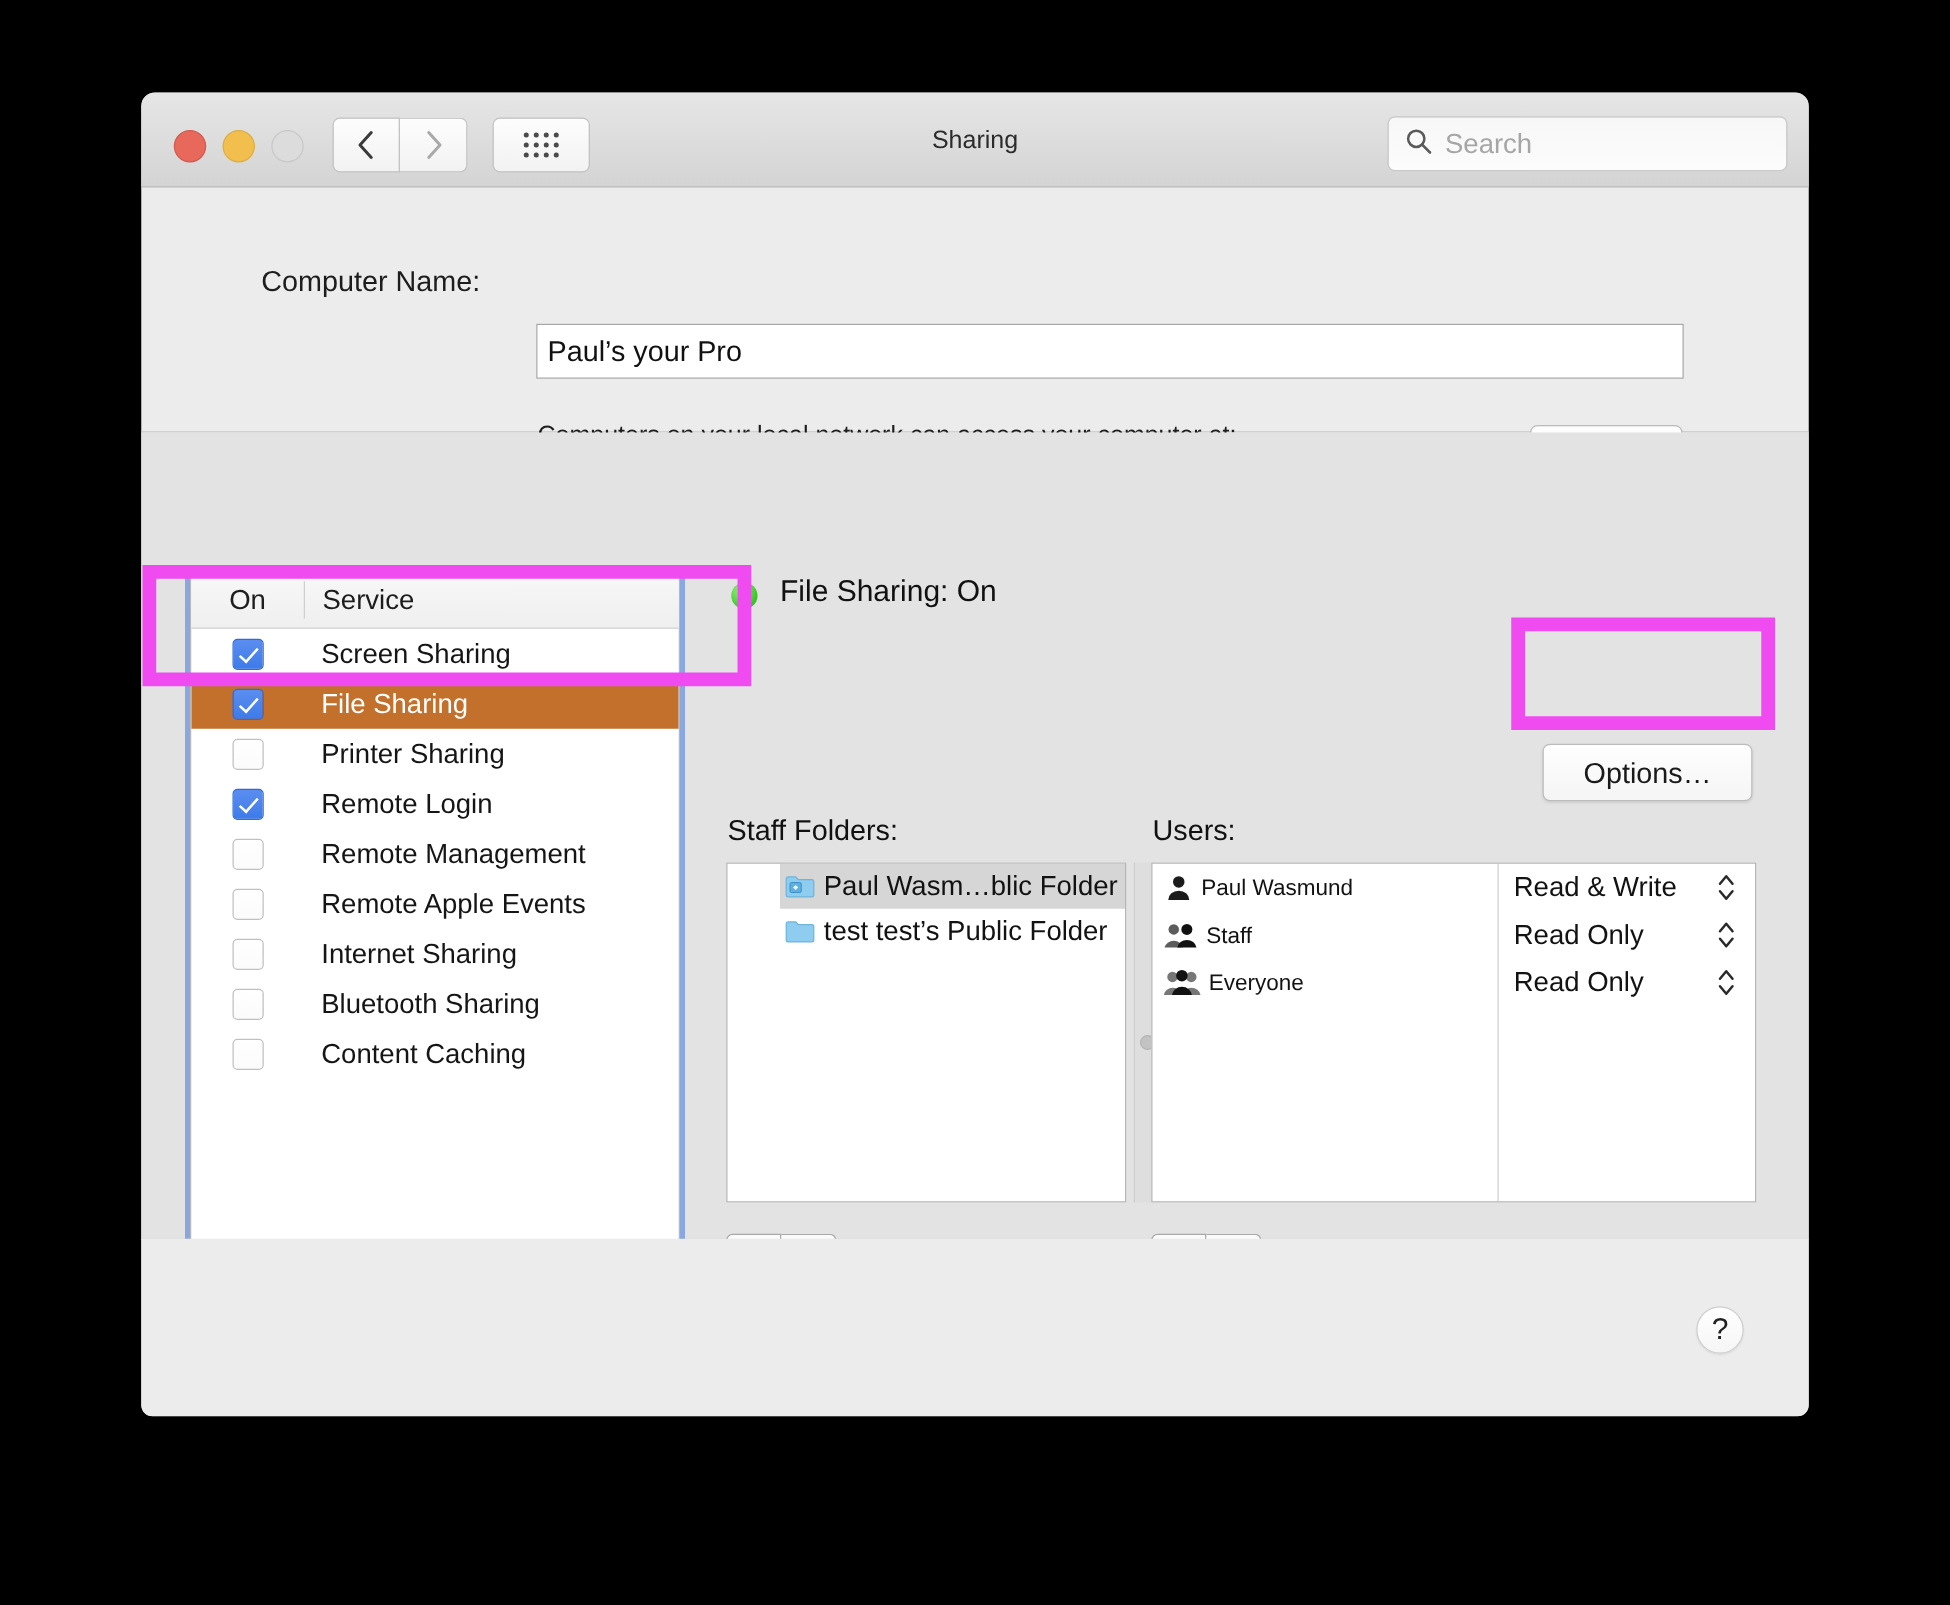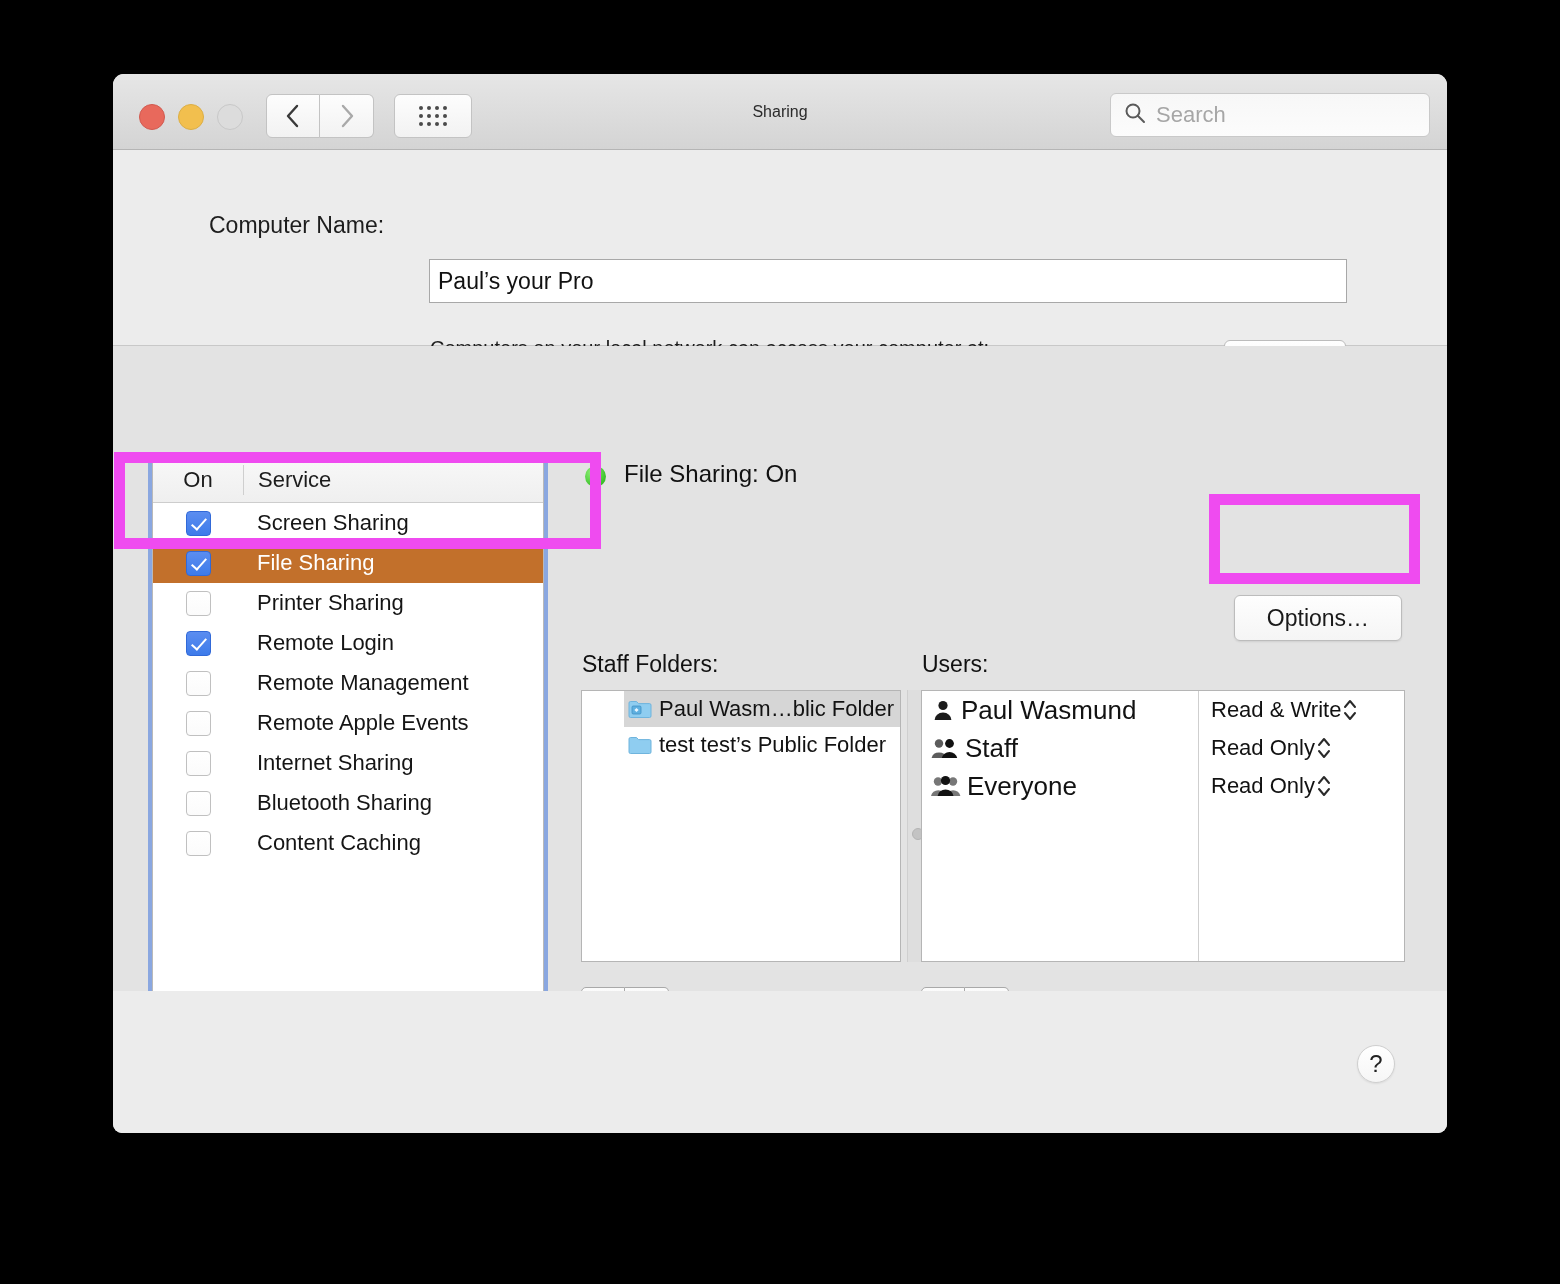--- a/index.html
+++ b/index.html
@@ -75,21 +75,21 @@
     display:flex; align-items:center; justify-content:center;
   }
   .dotgrid { display:grid; grid-template-columns: repeat(4,6px); grid-template-rows: repeat(3,6px); gap: 2px; }
   .dotgrid i { width:4px;height:4px;border-radius:50%;background:#4a4a4a;display:block;margin:1px;}
 
   #wintitle {
     position: absolute;
     left: 0; top: 0; width: 100%; height: 76px;
     line-height: 76px;
     text-align: center;
-    font-size: 16px;
+    font-size: 20px;
     color: #2b2b2b;
   }
 
   #searchbox {
     position: absolute;
     right: 17px; top: 19px;
     width: 320px; height: 44px;
     border-radius: 6px;
     background: linear-gradient(to bottom,#f7f7f7,#fcfcfc);
     border: 1px solid #c9c9c9;
@@ -324,29 +324,30 @@
     box-sizing: border-box;
     display: flex;
     overflow: hidden;
   }
   #users-col { width: 277px; border-right: 1px solid #cfcfcf; box-sizing:border-box; }
   #perm-col  { flex: 1; }
   .user-row {
     height: 38px;
     display: flex;
     align-items: center;
-    font-size: 26px;
+    font-size: 18px;
     color: #121212;
     padding-left: 9px;
   }
   .user-row .uname { margin-left: 6px; }
   .perm-row {
     height: 38px;
     display: flex;
     align-items: center;
+    justify-content: space-between;
     font-size: 22px;
     color: #121212;
     padding: 0 14px 0 12px;
   }
   .stepper { display:flex; flex-direction:column; align-items:center; line-height:0; }
   .stepper svg { display:block; }
 
   .pmgroup {
     position: absolute;
     display: flex;

